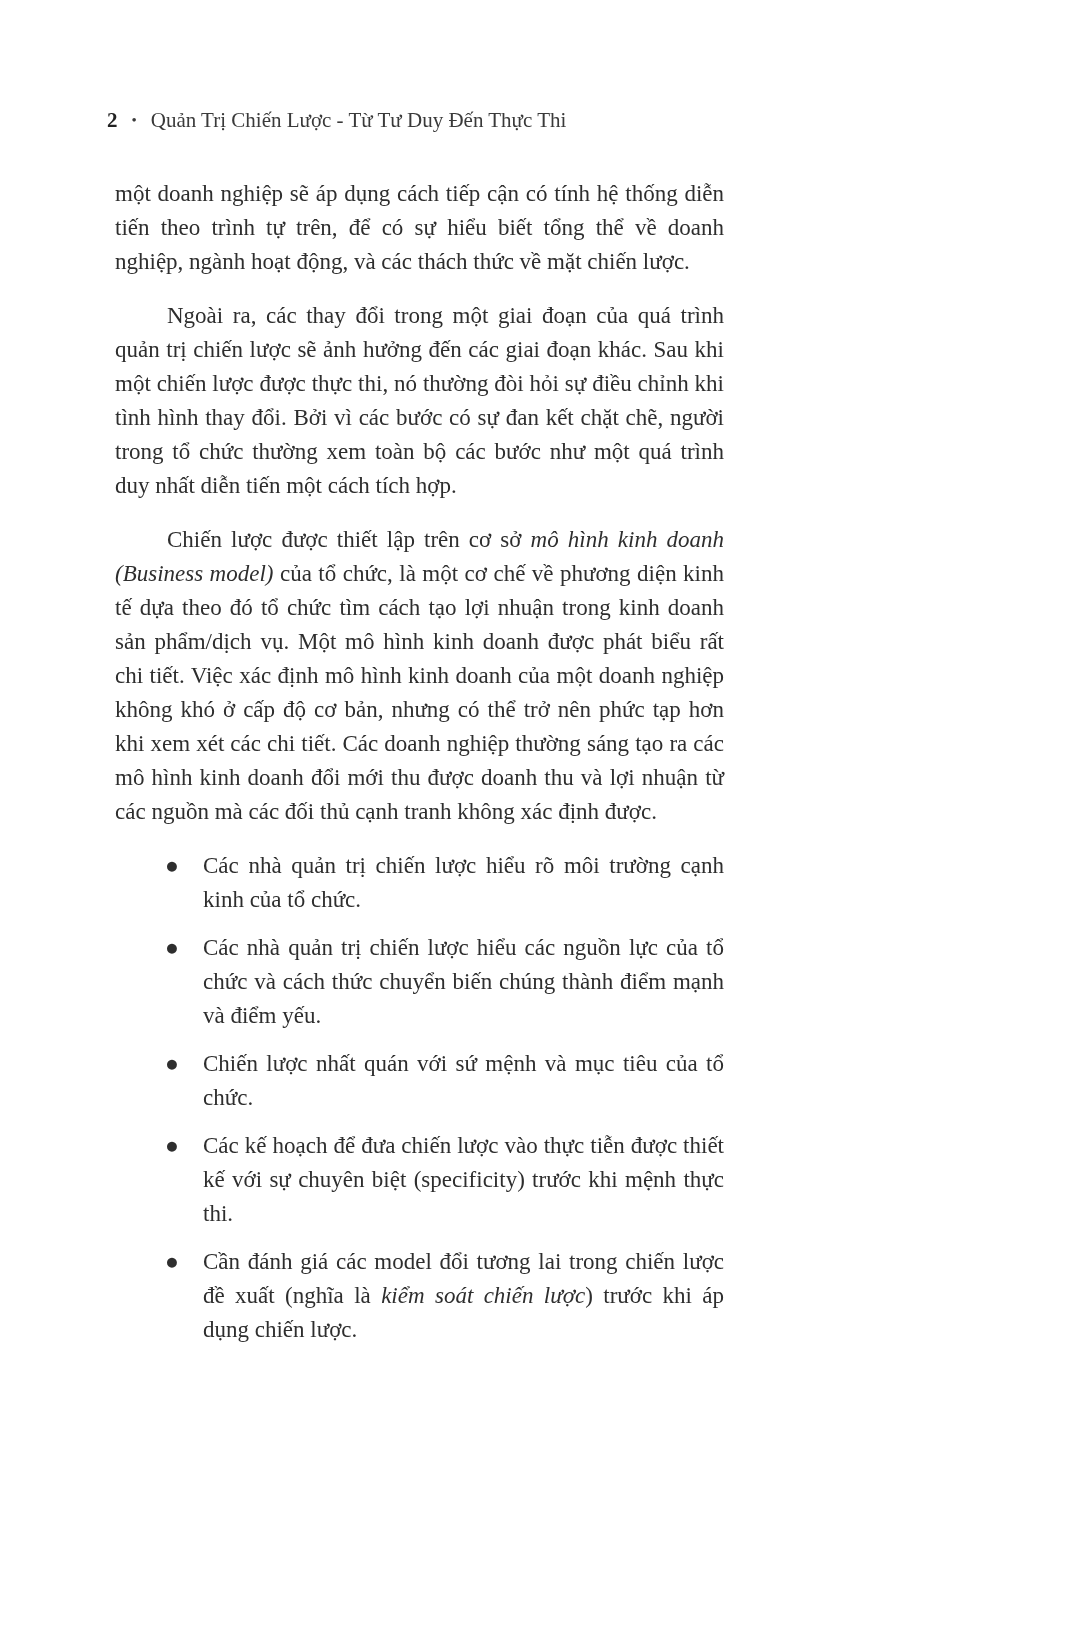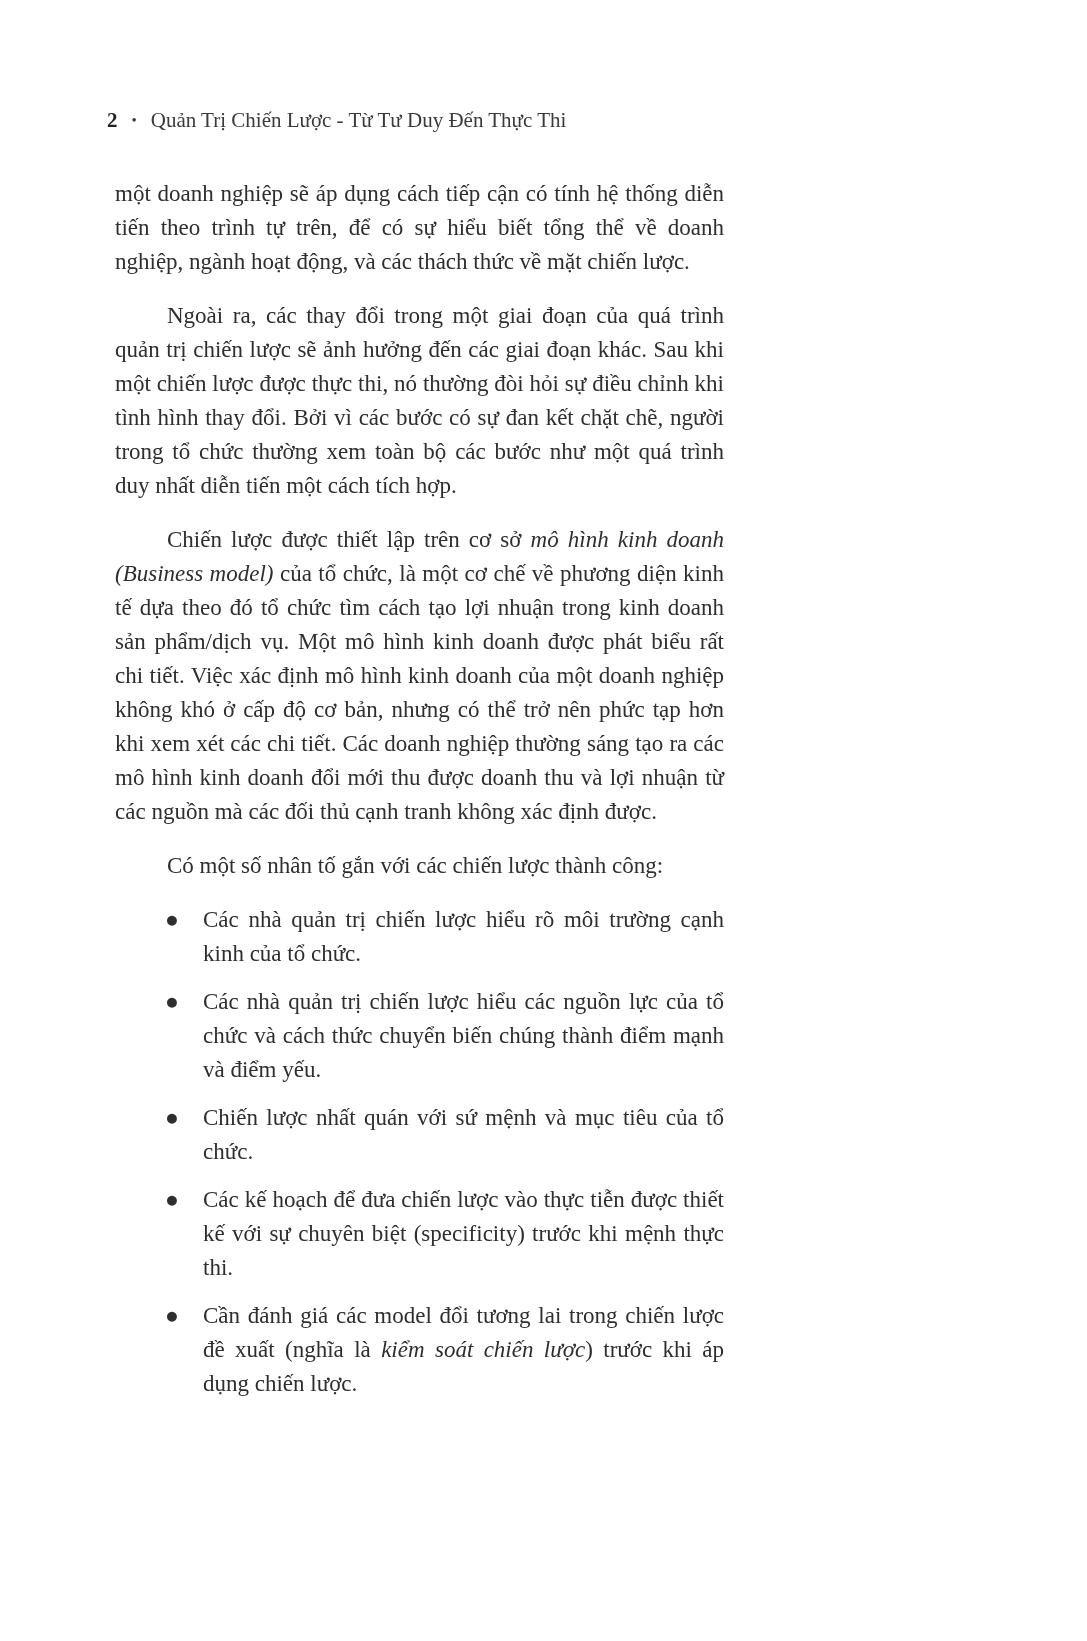--- a/index.html
+++ b/index.html
@@ -79,21 +79,20 @@
 
   <div class="running-header">
     <span class="page-num">2</span><span class="sep">•</span><span>Quản Trị Chiến Lược - Từ Tư Duy Đến Thực Thi</span>
   </div>
 
   <div class="body-text">
     <div>
         <p class="para"><span>một doanh nghiệp sẽ áp dụng cách tiếp cận có tính hệ thống diễn tiến theo trình tự trên, để có sự hiểu biết tổng thể về doanh nghiệp, ngành hoạt động, và các thách thức về mặt chiến lược.</span></p>
         <p class="para indent"><span>Ngoài ra, các thay đổi trong một giai đoạn của quá trình quản trị chiến lược sẽ ảnh hưởng đến các giai đoạn khác. Sau khi một chiến lược được thực thi, nó thường đòi hỏi sự điều chỉnh khi tình hình thay đổi. Bởi vì các bước có sự đan kết chặt chẽ, người trong tổ chức thường xem toàn bộ các bước như một quá trình duy nhất diễn tiến một cách tích hợp.</span></p>
         <p class="para indent"><span>Chiến lược được thiết lập trên cơ sở </span><em>mô hình kinh doanh (Business model)</em><span> của tổ chức, là một cơ chế về phương diện kinh tế dựa theo đó tổ chức tìm cách tạo lợi nhuận trong kinh doanh sản phẩm/dịch vụ. Một mô hình kinh doanh được phát biểu rất chi tiết. Việc xác định mô hình kinh doanh của một doanh nghiệp không khó ở cấp độ cơ bản, nhưng có thể trở nên phức tạp hơn khi xem xét các chi tiết. Các doanh nghiệp thường sáng tạo ra các mô hình kinh doanh đổi mới thu được doanh thu và lợi nhuận từ các nguồn mà các đối thủ cạnh tranh không xác định được.</span></p>
-        <p class="para indent"><span>Có một số nhân tố gắn với các chiến lược thành công:</span></p>
       </div>
     <ul class="bullet-list">
         <li>
           <span class="bullet-marker">●</span>
           <span class="bullet-text"><span>Các nhà quản trị chiến lược hiểu rõ môi trường cạnh kinh của tổ chức.</span></span>
         </li>
         <li>
           <span class="bullet-marker">●</span>
           <span class="bullet-text"><span>Các nhà quản trị chiến lược hiểu các nguồn lực của tổ chức và cách thức chuyển biến chúng thành điểm mạnh và điểm yếu.</span></span>
         </li>

